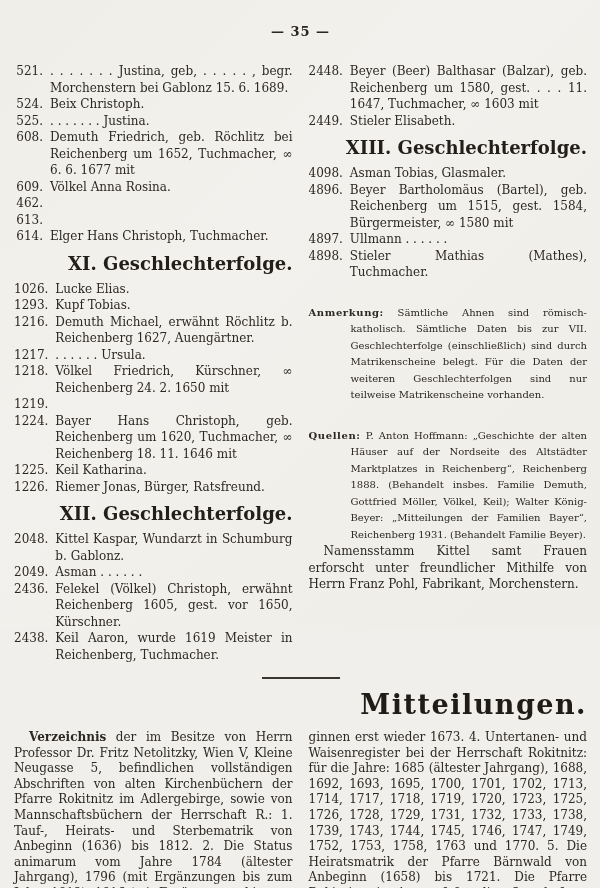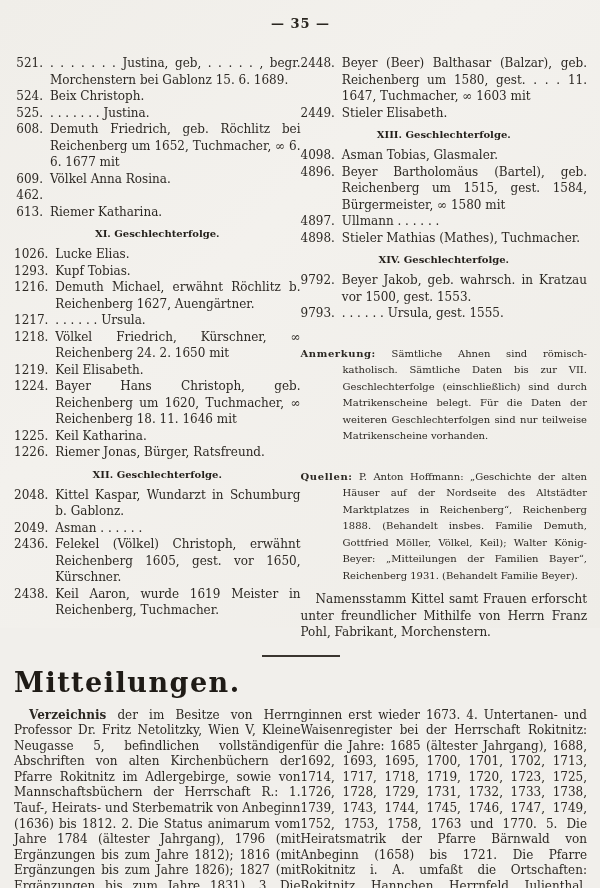--- a/index.html
+++ b/index.html
@@ -5,55 +5,55 @@
   * { margin: 0; padding: 0; box-sizing: border-box; }
   html, body {
     width: 600px; height: 888px;
     background: #f1efeb;
     font-family: "DejaVu Serif", "Liberation Serif", serif;
     color: #2c2823;
     overflow: hidden;
   }
   .page {
     width: 600px; height: 628px;
-    padding: 16px 13px 6px 14px;
+    padding: 24px 13px 6px 14px;
     position: relative;
     background: linear-gradient(135deg, #f0eee9 0%, #f3f1ed 40%, #efede8 100%);
   }
   .page-number {
     text-align: center;
     font-size: 13px;
     font-weight: bold;
     letter-spacing: 1px;
     margin-bottom: 24px;
     color: #2a2620;
   }
-  .columns { display: flex; align-items: flex-start; }
+  .columns { display: flex; gap: 16px; align-items: flex-start; }
   .col { flex: 1 1 0; min-width: 0; }
 
   .entry {
     display: flex;
     font-size: 12px;
     line-height: 16.5px;
   }
   .entry-num {
     flex: 0 0 36px;
     text-align: right;
     padding-right: 7px;
     white-space: nowrap;
     font-weight: 500;
   }
   .entry-text {
     flex: 1 1 auto;
     text-align: justify;
     font-weight: 500;
   }
   .group-heading {
-    text-align: center;
-    font-size: 10px;
+    text-align: right;
+    font-size: 18px;
     font-weight: bold;
     margin: 8px 0 7px 0;
     color: #221e19;
   }
   .note {
     font-size: 10px;
     line-height: 16.5px;
     text-align: justify;
     padding-left: 42px;
     text-indent: -42px;
@@ -69,21 +69,21 @@
     font-weight: 500;
   }
 
   .divider {
     width: 78px;
     border: none;
     border-top: 2px solid #3a352f;
     margin: 14px auto 10px auto;
   }
   .mitteilungen-heading {
-    text-align: left;
+    text-align: right;
     font-size: 27px;
     font-weight: bold;
     letter-spacing: 1.5px;
     margin: 2px 0 10px 0;
     color: #1f1b16;
   }
   .body-col {
     font-size: 12px;
     line-height: 15.6px;
     text-align: justify;
@@ -125,21 +125,24 @@
               </div>
             <div class="entry">
                 <span class="entry-num">609.</span>
                 <span class="entry-text">Völkel Anna Rosina.</span>
               </div>
             <div class="entry">
                 <span class="entry-num">462.</span>
               </div>
             <div class="entry">
                 <span class="entry-num">613.</span>
-                <span class="entry-text">Riemer Katharina.</span>
+              </div>
+            <div class="entry">
+                <span class="entry-num">614.</span>
+                <span class="entry-text">Elger Hans Christoph, Tuchmacher.</span>
               </div>
           </div>
         </section>
         <section>
           <h3 class="group-heading">XI. Geschlechterfolge.</h3>
           <div>
 
             <div class="entry">
                 <span class="entry-num">1026.</span>
                 <span class="entry-text">Lucke Elias.</span>
@@ -155,21 +158,20 @@
             <div class="entry">
                 <span class="entry-num">1217.</span>
                 <span class="entry-text">. . . . . . Ursula.</span>
               </div>
             <div class="entry">
                 <span class="entry-num">1218.</span>
                 <span class="entry-text">Völkel Friedrich, Kürschner, ∞ Reichenberg 24. 2. 1650 mit</span>
               </div>
             <div class="entry">
                 <span class="entry-num">1219.</span>
-                <span class="entry-text">Keil Elisabeth.</span>
               </div>
             <div class="entry">
                 <span class="entry-num">1224.</span>
                 <span class="entry-text">Bayer Hans Christoph, geb. Reichenberg um 1620, Tuchmacher, ∞ Reichenberg 18. 11. 1646 mit</span>
               </div>
             <div class="entry">
                 <span class="entry-num">1225.</span>
                 <span class="entry-text">Keil Katharina.</span>
               </div>
             <div class="entry">
@@ -234,43 +236,29 @@
               <div class="entry">
                   <span class="entry-num">4897.</span>
                   <span class="entry-text">Ullmann . . . . . .</span>
                 </div>
               <div class="entry">
                   <span class="entry-num">4898.</span>
                   <span class="entry-text">Stieler Mathias (Mathes), Tuchmacher.</span>
                 </div>
             </div>
           </section>
-          <section>
-            <h3 class="group-heading">XIV. Geschlechterfolge.</h3>
-            <div>
-
-            <div class="entry">
-                  <span class="entry-num">9792.</span>
-                  <span class="entry-text">Beyer Jakob, geb. wahrsch. in Kratzau vor 1500, gest. 1553.</span>
-                </div>
-              <div class="entry">
-                  <span class="entry-num">9793.</span>
-                  <span class="entry-text">. . . . . . Ursula, gest. 1555.</span>
-                </div>
-            </div>
-          </section>
         </div>
 
       <div>
 
       <p class="note"><span class="note-label">Anmerkung:</span><span> Sämtliche Ahnen sind römisch-katholisch. Sämtliche Daten bis zur VII. Geschlechterfolge (einschließlich) sind durch Matrikenscheine belegt. Für die Daten der weiteren Geschlechterfolgen sind nur teilweise Matrikenscheine vorhanden.</span></p>
           <p class="note"><span class="note-label">Quellen:</span><span> P. Anton Hoffmann: „Geschichte der alten Häuser auf der Nordseite des Altstädter Marktplatzes in Reichenberg“, Reichenberg 1888. (Behandelt insbes. Familie Demuth, Gottfried Möller, Völkel, Keil); Walter König-Beyer: „Mitteilungen der Familien Bayer“, Reichenberg 1931. (Behandelt Familie Beyer).</span></p>
         </div>
 
-      <p class="closing-para" style="margin-top:7px;">Namensstamm Kittel samt Frauen erforscht unter freundlicher Mithilfe von Herrn Franz Pohl, Fabrikant, Morchenstern.</p>
+      <p class="closing-para" style="">Namensstamm Kittel samt Frauen erforscht unter freundlicher Mithilfe von Herrn Franz Pohl, Fabrikant, Morchenstern.</p>
     </div>
 
   </div>
 
   <hr class="divider">
 
   <h1 class="mitteilungen-heading">Mitteilungen.</h1>
 
   <div class="columns">
     <div class="col body-col indent-first"><span class="lead">Verzeichnis</span><span> der im Besitze von Herrn Professor Dr. Fritz Netolitzky, Wien V, Kleine Neugasse 5, befindlichen vollständigen Abschriften von alten Kirchenbüchern der Pfarre Rokitnitz im Adlergebirge, sowie von Mannschaftsbüchern der Herrschaft R.: 1. Tauf-, Heirats- und Sterbematrik von Anbeginn (1636) bis 1812. 2. Die Status animarum vom Jahre 1784 (ältester Jahrgang), 1796 (mit Ergänzungen bis zum Jahre 1812); 1816 (mit Ergänzungen bis zum Jahre 1826); 1827 (mit Ergänzungen bis zum Jahre 1831). 3. Die sogenannte „Marienthaler Chronik“, d. i. die älteste (lückenhafte) Matrik (Tauf-, Heirats- und Sterbematrik) der Pfarre Batzdorf bei Rokitnitz für die Zeit von 1592 bis 1622. Die anderen Matriken von Batzdorf be-</span></div>

